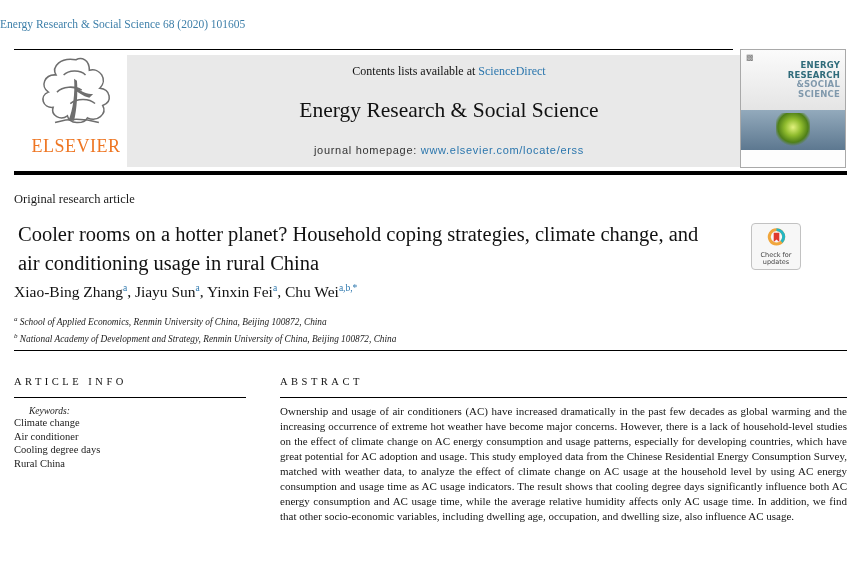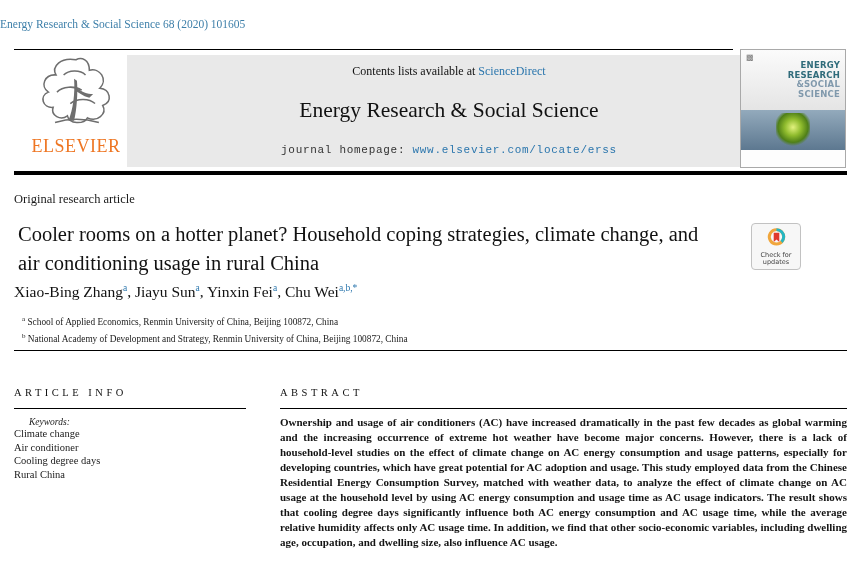--- a/index.html
+++ b/index.html
@@ -17,52 +17,52 @@
 
   
   .logo-block{top:54px;left:27px;width:98px;text-align:center;}
   .logo-block svg{display:block;margin:0 auto;}
   .elsevier-word{font-size:18px;letter-spacing:.5px;color:var(--elsevier-orange,#ee7623);margin-top:2px;}
 
   
   .banner{top:55px;left:127px;width:644px;height:112px;background:var(--banner-gray,#e9e9e9);text-align:center;}
   .contents-line{margin-top:9px;font-size:12px;color:#111;}
   .journal-title{margin-top:19px;font-size:21.5px;color:#111;}
-  .homepage-line{margin-top:21px;font-size:11px;font-family:Liberation Mono, monospace;letter-spacing:.7px;color:#333;}
+  .homepage-line{margin-top:21px;font-size:11px;font-family:Liberation Sans, sans-serif;letter-spacing:.7px;color:#333;}
 
   
   .cover{top:49px;left:740px;width:106px;height:119px;background:linear-gradient(#fbfbfb,#e3e3e3 55%,#fdfdfd 75%);border:1px solid #a9a9a9;box-sizing:border-box;overflow:hidden;}
   .cover-mini-logo{position:absolute;top:4px;left:5px;font-size:8px;color:#777;line-height:8px;}
   .cover-title{position:absolute;top:11px;right:5px;text-align:right;font-family:"DejaVu Sans",sans-serif;font-weight:bold;font-size:8.5px;line-height:9.5px;letter-spacing:.2px;}
   .cover-title .t1{color:var(--cover-teal,#2f6b7a);}
   .cover-title .t2{color:var(--cover-grayblue,#8099ac);}
   .cover-band{position:absolute;top:60px;left:0;width:100%;height:40px;background:linear-gradient(#93aabc,#5d7890);}
   .cover-sphere{position:absolute;top:63px;left:50%;margin-left:-17px;width:34px;height:34px;background:radial-gradient(circle at 50% 42%,#e2f27e 0%,#8fbb2d 32%,#4f7f18 58%,rgba(79,127,24,0) 72%);}
 
   
   .article-type{top:192px;left:14px;font-size:12.5px;}
   .paper-title{top:216px;left:14px;width:705px;font-size:20.5px;line-height:29px;color:#111;}
   .authors{top:283px;left:14px;font-size:15.5px;color:#111;}
   .authors sup{font-size:9.5px;color:var(--link-blue,#2b76ad);}
-  .affiliations{top:313px;left:14px;font-size:9.3px;line-height:13.5px;margin-left:8px;}
+  .affiliations{top:313px;left:14px;font-size:9.3px;font-style:italic;line-height:13.5px;}
   .affiliations sup{font-size:7px;}
 
   
   .check-badge{top:223px;left:751px;width:48px;height:45px;border:1px solid #c2c2c2;border-radius:4px;background:#f7f7f7;display:flex;flex-direction:column;align-items:center;justify-content:center;cursor:pointer;}
   .check-badge .txt{font-family:"DejaVu Sans",sans-serif;font-size:6.5px;line-height:7.5px;color:#444;text-align:center;}
 
   
   .col{top:372px;}
   .col-left{left:14px;width:232px;}
   .col-right{left:280px;width:567px;}
-  .sec-heading{font-size:10.5px;letter-spacing:3.5px;color:#111;margin-top:15px;}
+  .sec-heading{font-size:10.5px;letter-spacing:3.5px;color:#111;margin-top:4px;}
   .sec-rule{height:1px;background:#000;margin-top:10px;}
   .kw-label{font-style:italic;font-size:9.5px;margin-top:8px;margin-left:15px;}
   .kw-item{font-size:10.5px;line-height:13.5px;}
-  .abstract-text{margin-top:6px;font-size:11px;line-height:15px;text-align:justify;color:#141414;font-weight:bold;}
+  .abstract-text{margin-top:6px;font-size:11px;line-height:15px;text-align:justify;color:#141414;}
 </style>
 </head>
 <body>
 
 <div class="abs citation link">Energy Research &amp; Social Science 68 (2020) 101605</div>
 
 <div class="abs rule-top"></div>
 <div class="abs rule-thick"></div>
 
 <div class="abs logo-block">

